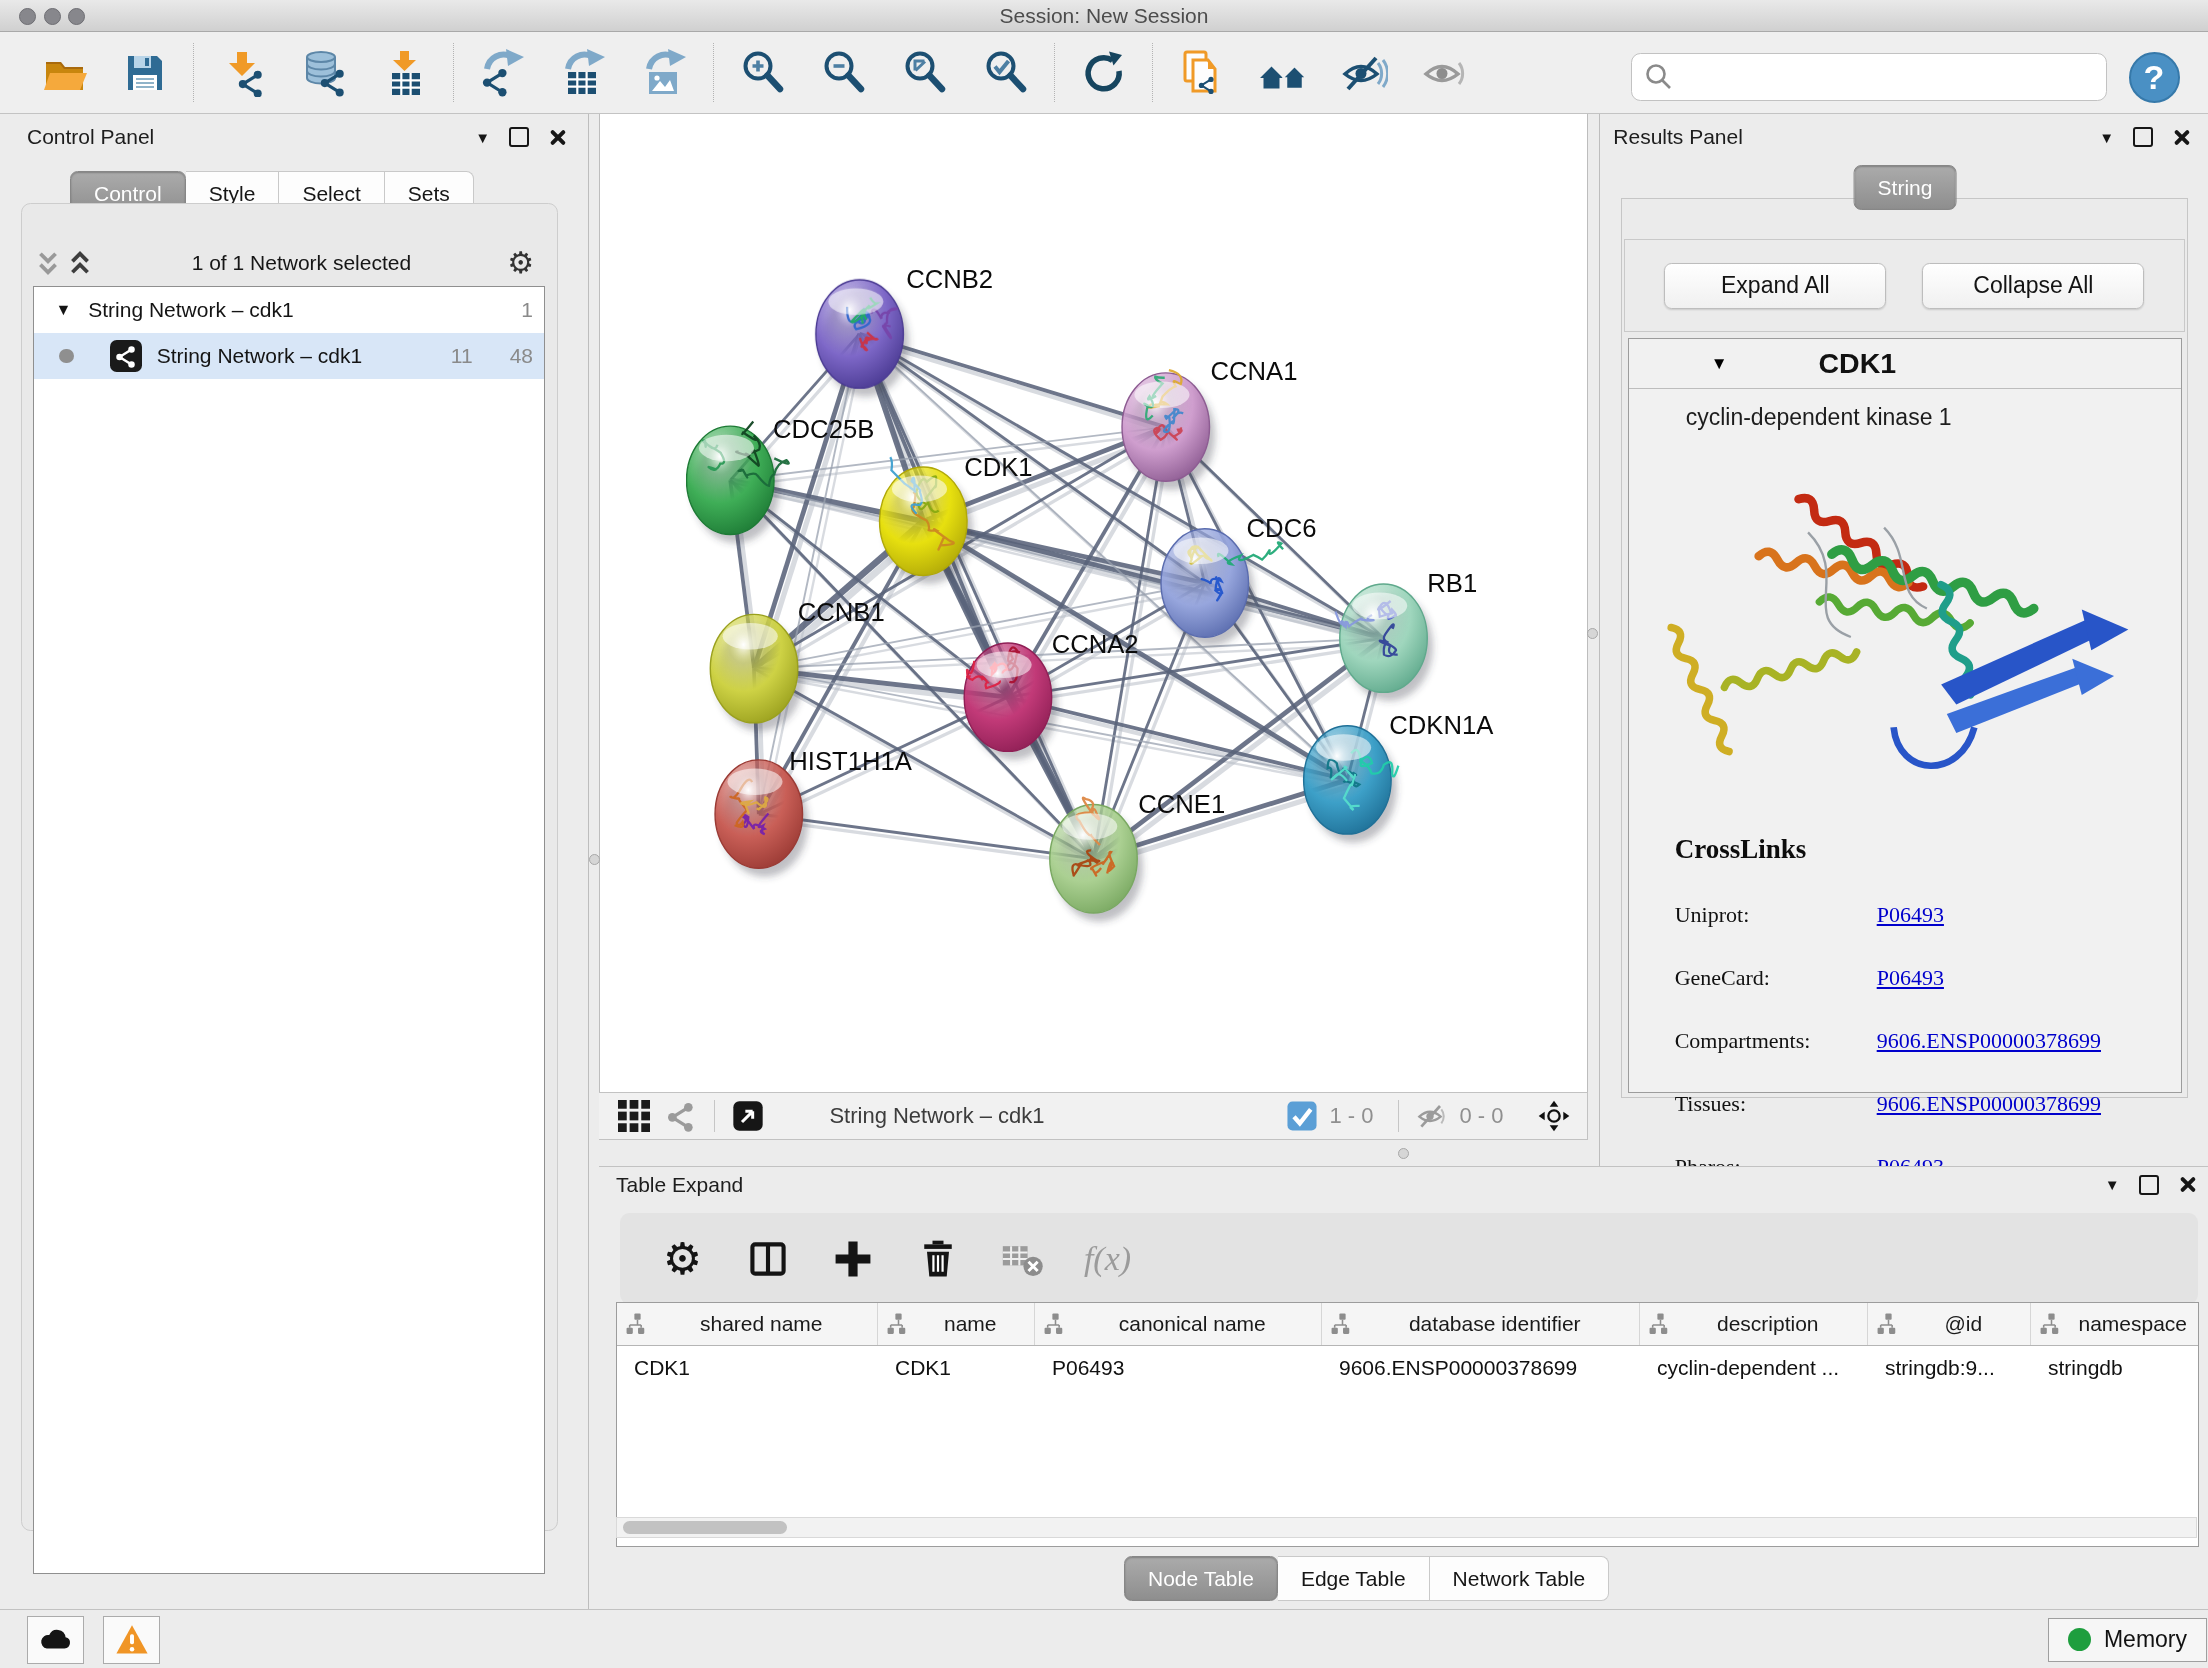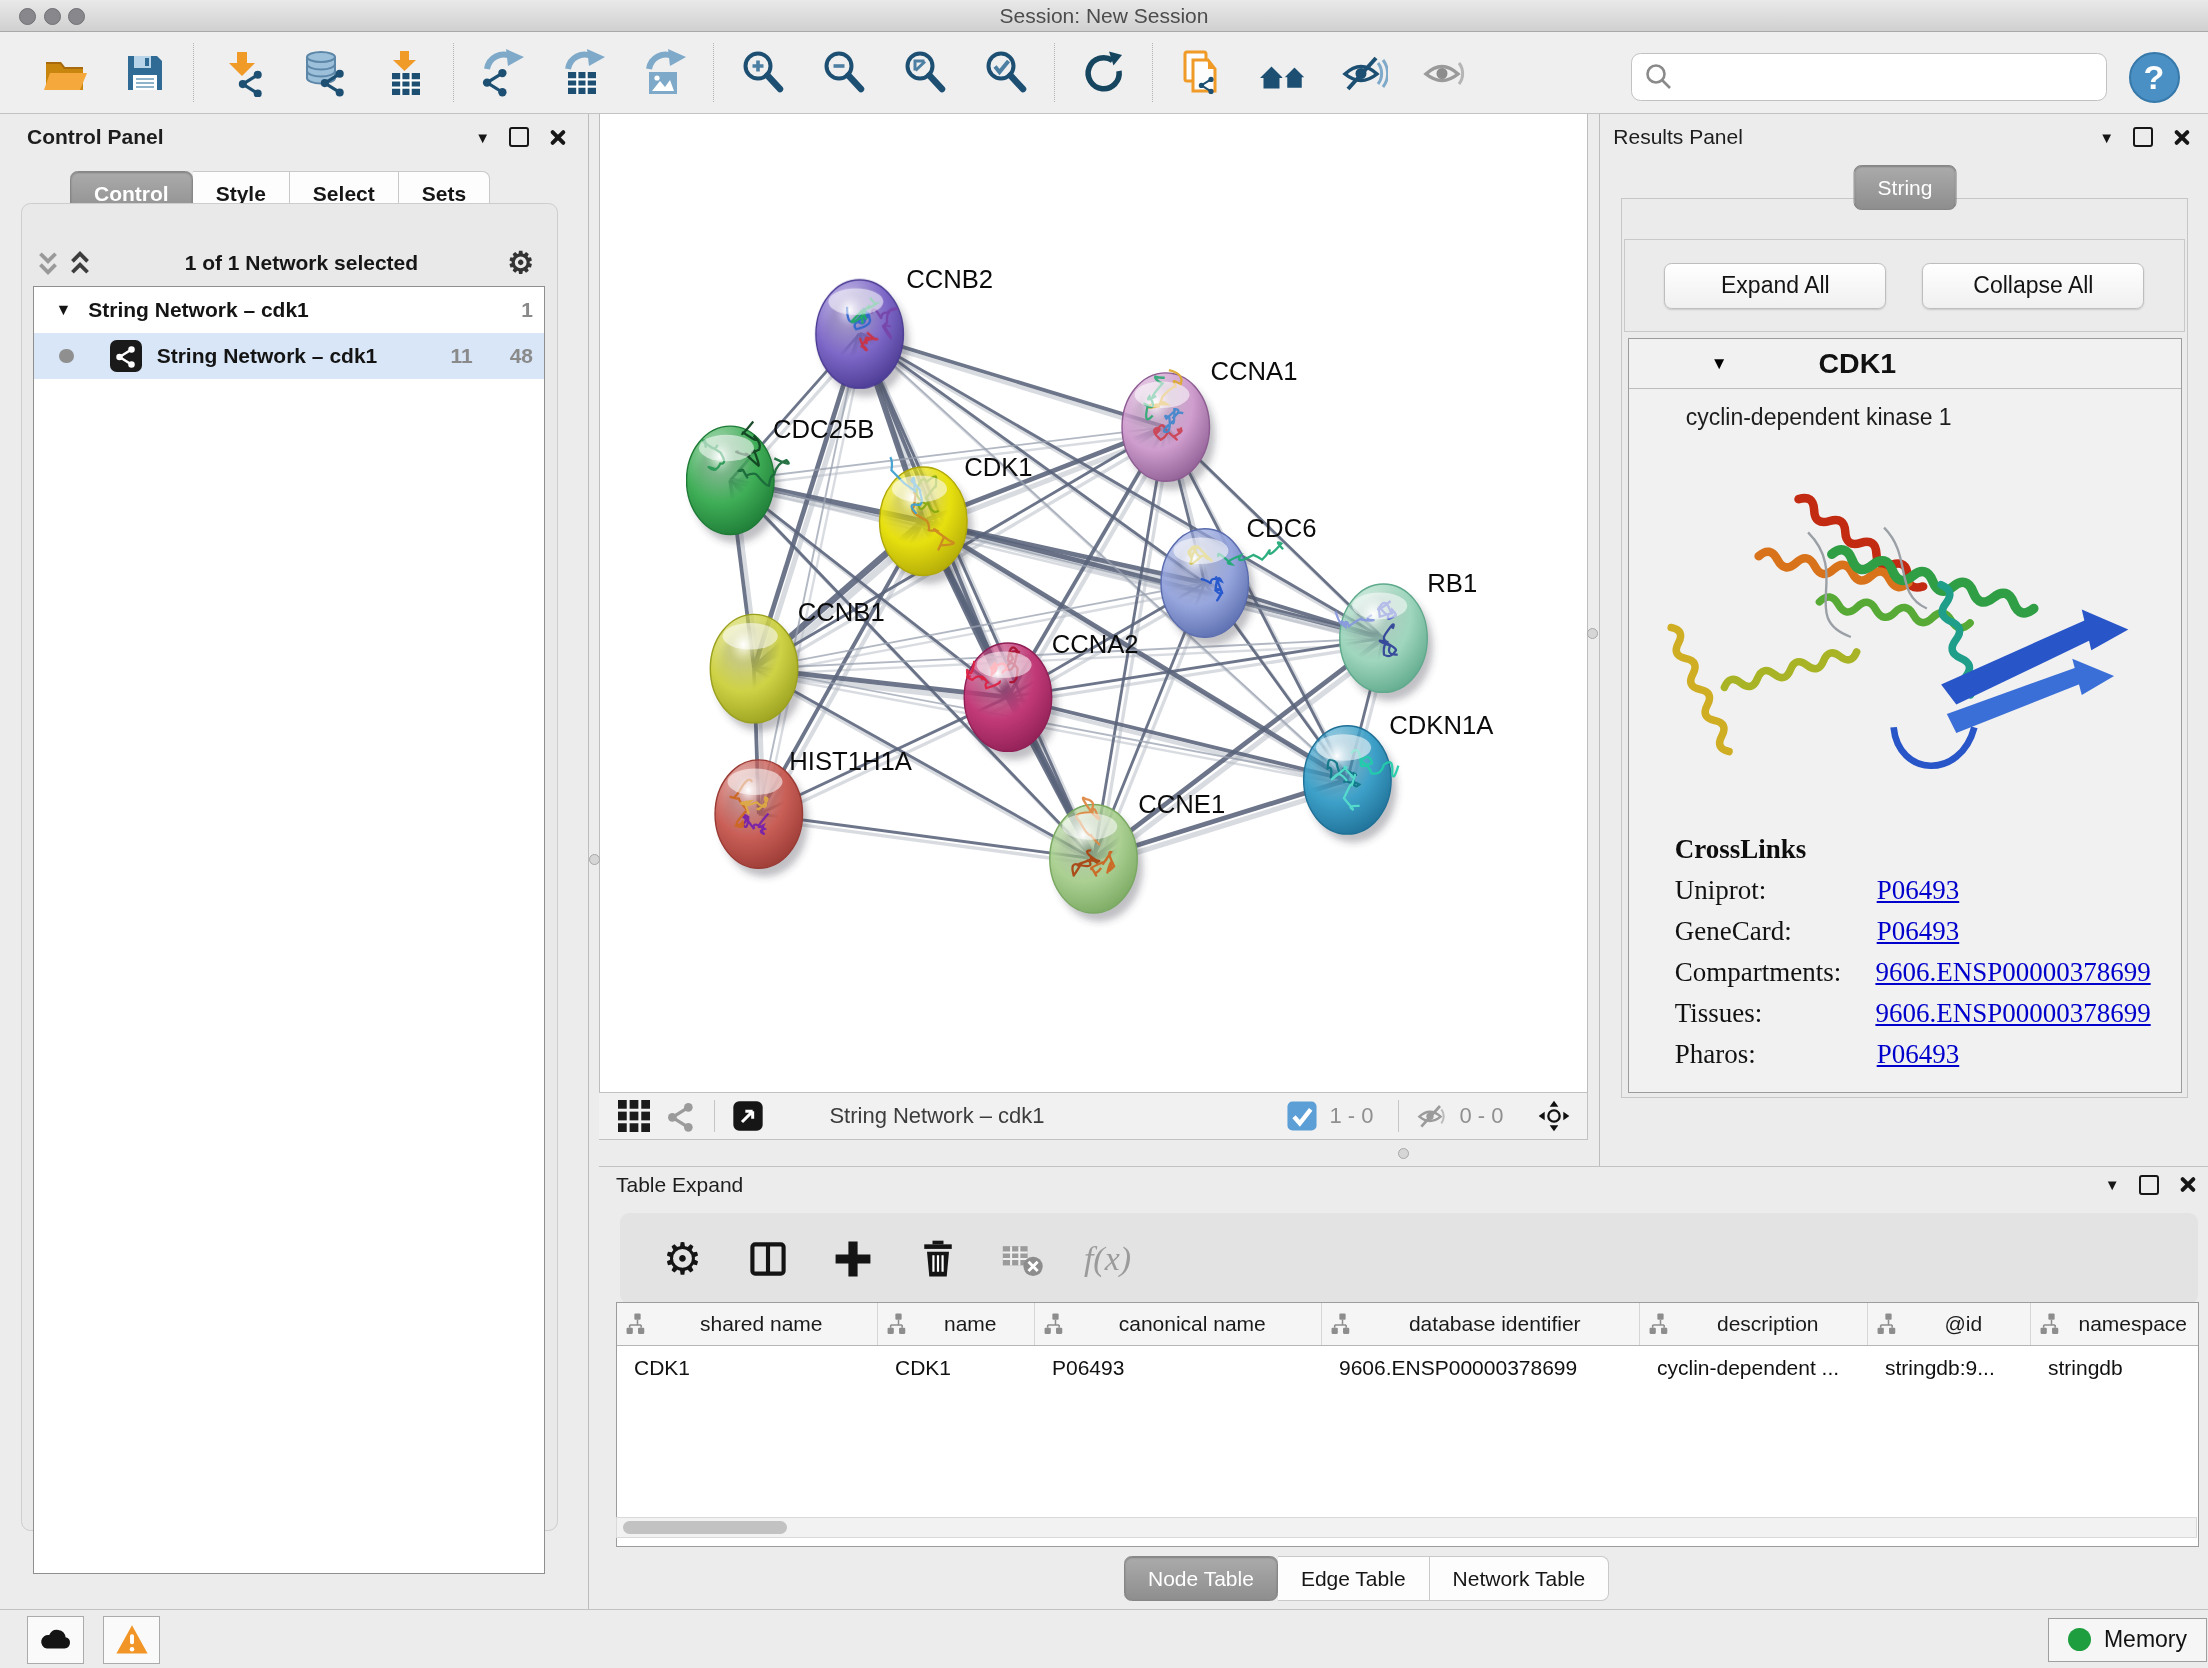--- a/index.html
+++ b/index.html
@@ -33,21 +33,21 @@
   .xicon::before{transform:rotate(45deg);} .xicon::after{transform:rotate(-45deg);}
 
   
   .tabrow{display:flex;}
   .tab{height:45px;display:flex;align-items:center;justify-content:center;background:#fdfdfd;border:1px solid #c9c9c9;border-left-width:0;font-size:21px;color:#161616;padding:0 23px;box-sizing:border-box;}
   .tab:first-child{border-left-width:1px;border-radius:7.6px 0 0 7.6px;}
   .tab:last-child{border-radius:0 7.6px 7.6px 0;}
   .tab.sel{background:linear-gradient(#ababab,#8e8e8e);color:#fff;border-color:#878787;border-radius:7.6px;box-shadow:inset 0 1px 1.9px rgba(0,0,0,.25);}
 
   
-  #control-panel{position:absolute;left:0;top:114px;width:588px;height:1495px;background:#ececec;border-right:1px solid #bdbdbd;font-weight:bold;}
+  #control-panel{position:absolute;left:0;top:114px;width:588px;height:1495px;background:#ececec;border-right:1px solid #bdbdbd;}
   #cp-box{position:absolute;left:21px;top:34px;width:535px;height:1381px;background:#e9e9e9;border:1px solid #cdcdcd;border-radius:9.5px;}
   #cp-subheader{position:absolute;left:9.5px;top:21px;width:516px;height:44px;display:flex;align-items:center;margin-top:16px;}
   #cp-selstat{flex:1;text-align:center;font-size:21px;color:#161616;}
   .chev{width:32px;height:32px;}
   #cp-list{position:absolute;left:11.4px;top:82px;width:510px;height:1286px;background:#fff;border:1.9px solid #8f8f8f;}
   .cp-row{height:46px;display:flex;align-items:center;font-size:21px;color:#141414;}
   .cp-row .grow{flex:1;}
   .cp-count{color:#8a8a8a;width:49px;text-align:right;padding-right:11.4px;}
   #cp-row-net{background:#d8e6f7;}
   .dotgray{width:14.3px;height:14.3px;border-radius:50%;background:#8f8f8f;margin-left:25px;}
@@ -71,21 +71,21 @@
   #rp-btnbox{position:absolute;left:1.9px;top:40px;width:559px;height:91px;border:1px solid #c9c9c9;display:flex;align-items:center;justify-content:center;gap:36px;background:#ebebeb;}
   .rp-btn{min-width:186px;height:44px;background:linear-gradient(#ffffff,#f0f0f0);border:1px solid #bdbdbd;border-radius:7.6px;font-size:23px;color:#141414;display:flex;align-items:center;justify-content:center;padding:0 17px;box-shadow:0 1px 1.9px rgba(0,0,0,.15);}
   #gene-card{position:absolute;left:5.7px;top:139px;width:552px;height:753px;background:#f1f1f1;border:1px solid #9c9c9c;}
   #gene-hdr{height:49px;display:flex;align-items:center;border-bottom:1px solid #bdbdbd;}
   #gene-caret{margin-left:82px;font-size:17px;}
   #gene-name{flex:0 0 auto;margin-left:91px;font-size:28.5px;font-weight:bold;color:#111;}
   #gene-desc{margin:15px 0 0 57px;font-size:23px;color:#1d1d1d;}
   #protein-art{position:absolute;left:27px;top:103px;}
   #crosslinks{position:absolute;left:46px;top:495px;width:476px;font-family:"Liberation Serif",serif;}
   #cl-title{font-size:27px;font-weight:bold;color:#0d0d0d;}
-  .cl-row{display:flex;margin-top:10px;font-size:27px;color:#111;}
+  .cl-row{display:flex;margin-top:37px;font-size:22px;color:#111;}
   .cl-label{width:202px;}
   .cl-link{color:#0000cc;text-decoration:underline;}
 
   
   #table-panel{position:absolute;left:599px;top:1166px;width:1609px;height:443px;background:#ececec;border-top:1px solid #c2c2c2;box-sizing:border-box;}
   #tp-hdr{position:absolute;left:17px;top:5.7px;right:11.4px;display:flex;align-items:center;}
   #tp-toolbar{position:absolute;left:21px;top:46px;width:1578px;height:91px;background:#e3e3e3;border-radius:9.5px;display:flex;align-items:center;gap:36px;padding-left:38px;box-sizing:border-box;}
   .tpbtn{width:49px;height:49px;display:flex;align-items:center;justify-content:center;}
   .tpbtn svg{width:44px;height:44px;}
   .glyph-gear{font-size:44px;color:#141414;line-height:1;}

